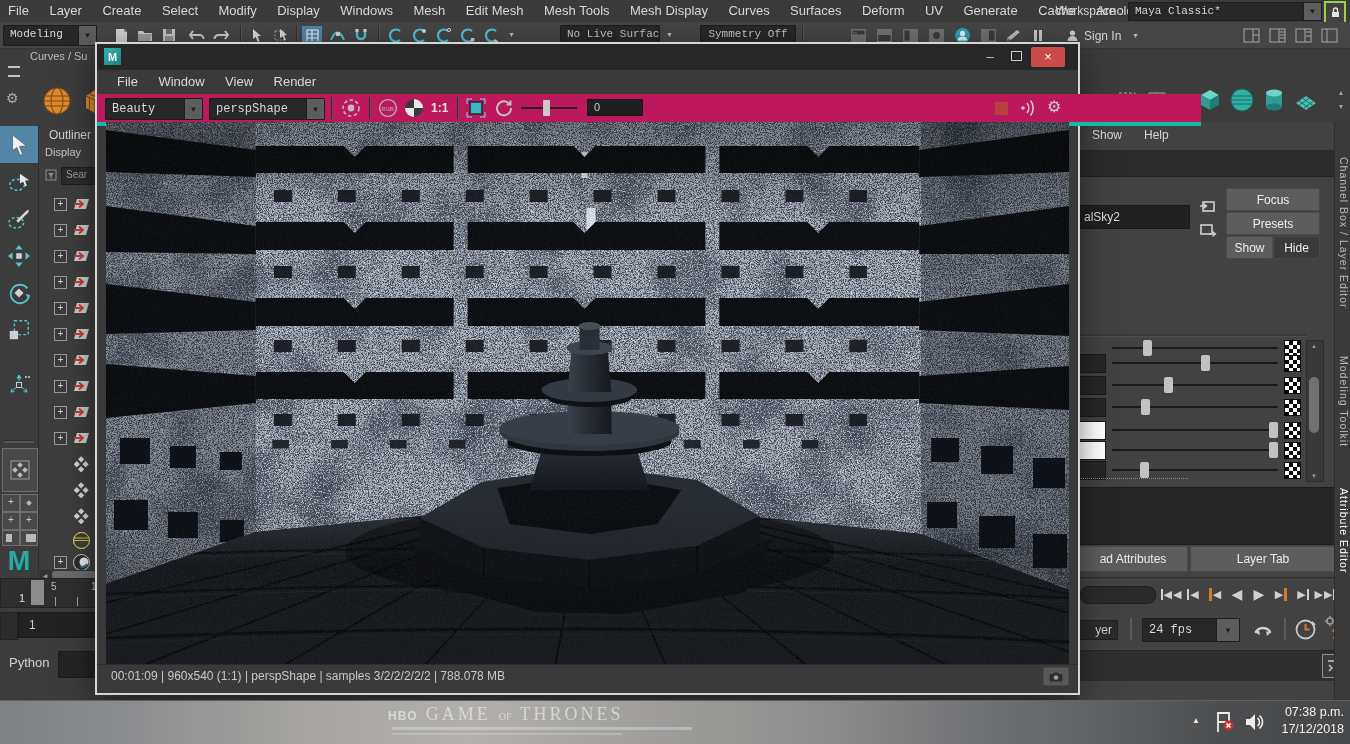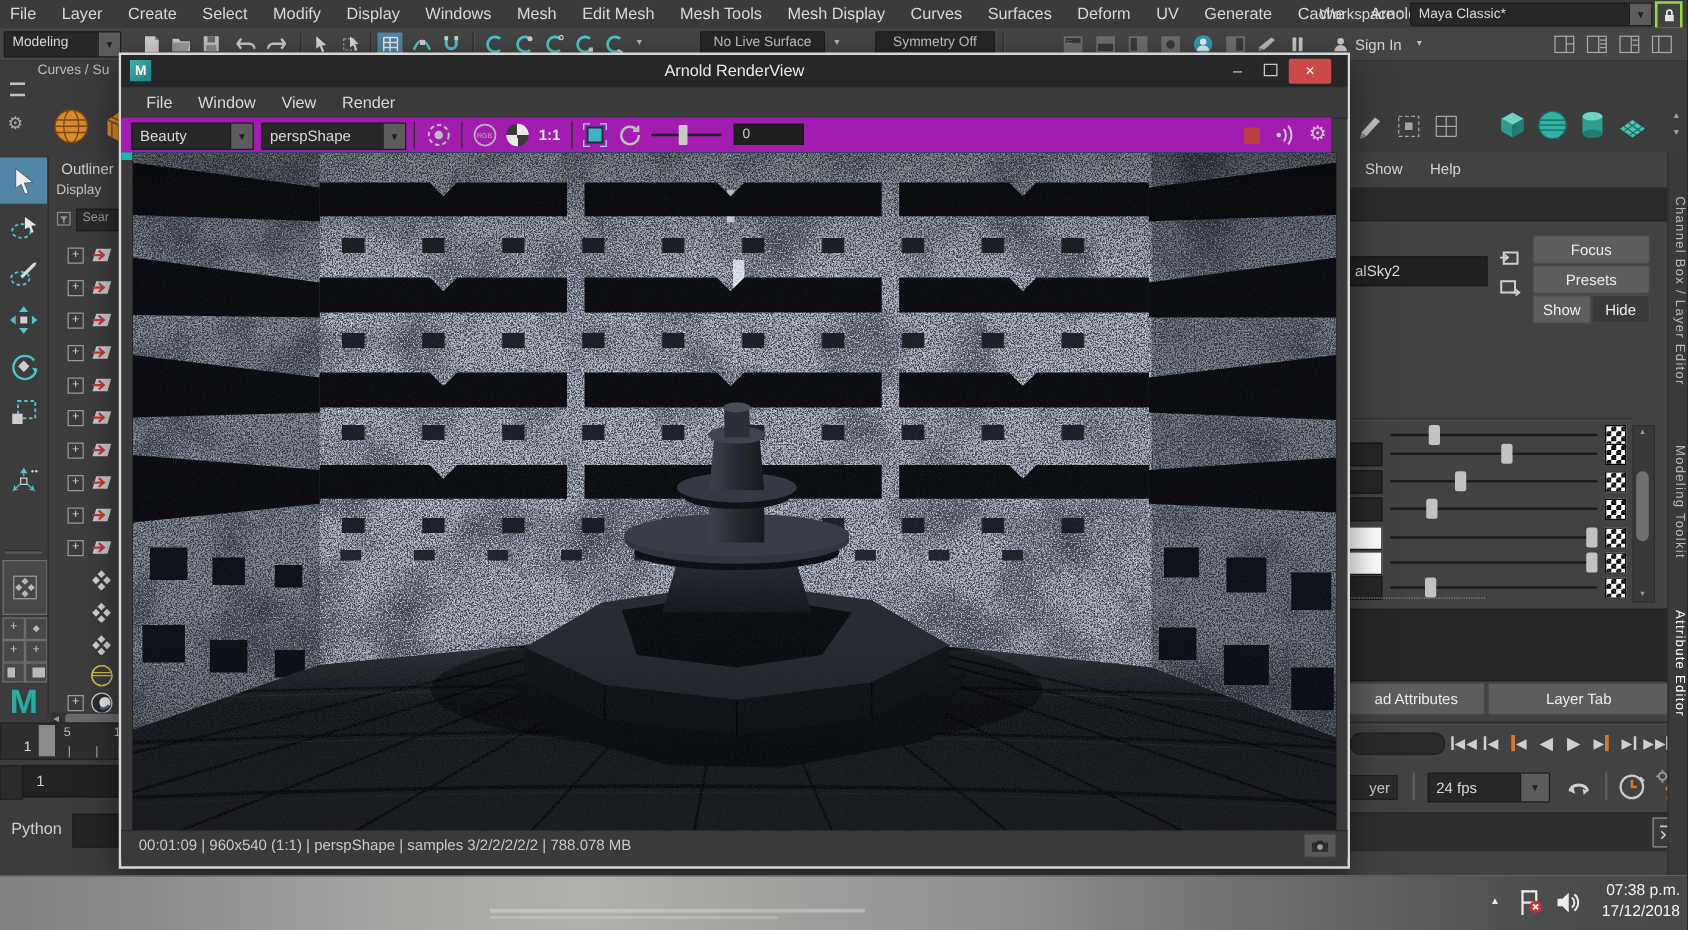--- a/index.html
+++ b/index.html
@@ -3,21 +3,21 @@
 <meta charset="utf-8">
 <style>
   html,body{margin:0;padding:0;background:#222;}
   #stage{position:relative;width:1350px;height:744px;overflow:hidden;
          font-family:"Liberation Sans","DejaVu Sans",sans-serif;background:#3c3c3c;
          -webkit-font-smoothing:antialiased;}
   .abs{position:absolute;}
   .txt{color:#d4d4d4;font-size:12px;white-space:nowrap;}
   .menu-item{display:inline-block;padding:0 8px;font-size:13px;color:#d8d8d8;line-height:22px;}
   .dd{background:#272727;border:1px solid #1d1d1d;color:#d8d8d8;font-size:11px;display:flex;align-items:stretch;border-radius:1px;}
-  .dd .ddtxt{flex:1;padding:2px 6px 0 6px;overflow:hidden;white-space:nowrap;}
+  .dd .ddtxt{flex:1;padding:2px 6px 0 6px;overflow:hidden;white-space:nowrap;font-family:Liberation Mono, monospace;}
   .dd .ddarr{width:17px;background:#5d5d5d;color:#1f1f1f;font-size:8px;display:flex;align-items:center;justify-content:center;border-left:1px solid #1d1d1d;}
   .btn{background:#5d5d5d;color:#ececec;font-size:12px;display:flex;align-items:center;justify-content:center;border-radius:2px;border:1px solid #4a4a4a;}
   .ico{display:flex;align-items:center;justify-content:center;}
   .gico{color:#b9b9b9;}
   .sep{width:1px;background:#2e2e2e;box-shadow:1px 0 0 #555;}
   .checker{background-color:#fff;background-image:linear-gradient(45deg,#0a0a0a 25%,transparent 25%,transparent 75%,#0a0a0a 75%),linear-gradient(45deg,#0a0a0a 25%,transparent 25%,transparent 75%,#0a0a0a 75%);background-size:8px 8px;background-position:0 0,4px 4px;border:1px solid #0a0a0a;}
   
   .tool{width:38px;height:37px;display:flex;align-items:center;justify-content:center;}
   
   .ol-row{position:absolute;left:0;width:59px;height:26px;}
@@ -704,36 +704,35 @@
 
   <div class="abs" style="left:1334px;top:122px;width:16px;height:578px;background:#3a3a3a;border-left:1px solid #2e2e2e;"></div>
   <div class="vtab" style="top:128px;height:210px;">Channel Box / Layer Editor</div>
   <div class="vtab" style="top:346px;height:112px;">Modeling Toolkit</div>
   <div class="vtab" style="top:466px;height:130px;color:#ffffff;">Attribute Editor</div>
 
   <div class="abs" style="left:97px;top:44px;width:981px;height:649px;background:#3a3a3a;z-index:10;box-shadow:0 0 0 2px #d6d6d6,0 8px 30px rgba(0,0,0,.55);">
 
     <div class="abs" style="left:0;top:0;width:981px;height:26px;background:#272727;">
       <div class="abs ico" style="left:7px;top:4px;width:17px;height:17px;background:linear-gradient(135deg,#37b3ab,#1b7f84);color:#fff;font-size:11px;font-weight:bold;">M</div>
-      <div class="abs" style="left:0;top:5px;width:981px;text-align:center;color:#e9e9e9;font-size:13px;">Arnold RenderView</div>
       <div class="abs winbtn" style="left:880px;top:0;">–</div>
       <div class="abs winbtn" style="left:906px;top:0;">
           <span style="display:block;width:9px;height:8px;border:1.5px solid #c9c9c9;"></span>
         </div>
       <div class="abs" style="left:934px;top:3px;width:34px;height:20px;background:#ca4b48;border-radius:2px;color:#fff;font-size:13px;text-align:center;line-height:19px;">×</div>
     </div>
 
     <div class="abs" style="left:0;top:26px;width:981px;height:24px;background:#3a3a3a;border-bottom:1px solid #2d2d2d;">
       <span class="menu-item" style="margin-left:12px;line-height:24px;">File</span>
       <span class="menu-item" style="line-height:24px;">Window</span>
       <span class="menu-item" style="line-height:24px;">View</span>
       <span class="menu-item" style="line-height:24px;">Render</span>
     </div>
 
-    <div class="abs" style="left:0;top:50px;width:968px;height:28px;background:#a21caf;border-bottom:6px solid #14b8a6;">
+    <div class="abs" style="left:0;top:50px;width:1104px;height:28px;background:#be185d;border-bottom:4px solid #14b8a6;">
       <div class="abs dd" style="left:8px;top:4px;width:96px;height:20px;">
         <span class="ddtxt" style="padding-top:3px;font-size:12px;">Beauty</span>
         <span class="ddarr">▼</span>
       </div>
       <div class="abs dd" style="left:112px;top:4px;width:114px;height:20px;">
         <span class="ddtxt" style="padding-top:3px;font-size:12px;">perspShape</span>
         <span class="ddarr">▼</span>
       </div>
       <div class="abs sep" style="left:234px;top:3px;height:22px;"></div>
       <div class="abs ico" style="left:242px;top:4px;width:24px;height:20px;">
@@ -964,20 +963,26 @@
             <rect x="0.5" y="2" width="13" height="7.4" rx="1" fill="#2c2c2c"></rect>
             <rect x="4.5" y="0.5" width="5" height="2.4" fill="#2c2c2c"></rect>
             <circle cx="7" cy="5.6" r="2.3" fill="#9a9a9a"></circle>
           </svg>
         </div>
     </div>
   </div>
 
   <div class="abs" style="left:0;top:700px;width:1350px;height:44px;z-index:20;background:linear-gradient(90deg,#7f8183 0,#8a8b8d 120px,#a5a4a2 300px,#b2b0ac 470px,#a09f9d 640px,#8d8d8d 820px,#717274 980px,#5a5b5d 1140px,#4b4c4e 1230px,#47484a 100%);border-top:1px solid #5f6062;">
 
+    <div class="abs" style="left:388px;top:3px;color:rgba(238,238,238,.65);display:flex;align-items:baseline;gap:8px;font-family:'Liberation Serif',serif;">
+      <span style="font-family:'Liberation Sans',sans-serif;font-weight:bold;font-size:12px;letter-spacing:1px;">HBO</span>
+      <span style="font-size:18px;letter-spacing:3px;">GAME</span>
+      <span style="font-size:10px;">OF</span>
+      <span style="font-size:18px;letter-spacing:3px;">THRONES</span>
+    </div>
     <div class="abs" style="left:392px;top:26px;width:300px;height:3px;background:rgba(235,235,235,.35);"></div>
     <div class="abs" style="left:392px;top:32px;width:230px;height:2px;background:rgba(235,235,235,.28);"></div>
   </div>
 
   <div class="tb-app" style="left:4px;">
       <svg width="24" height="24" viewBox="0 0 24 24">
         <rect x="0" y="0" width="11" height="11" fill="#fff"></rect>
         <rect x="13" y="0" width="11" height="11" fill="#fff"></rect>
         <rect x="0" y="13" width="11" height="11" fill="#fff"></rect>
         <rect x="13" y="13" width="11" height="11" fill="#fff"></rect>

